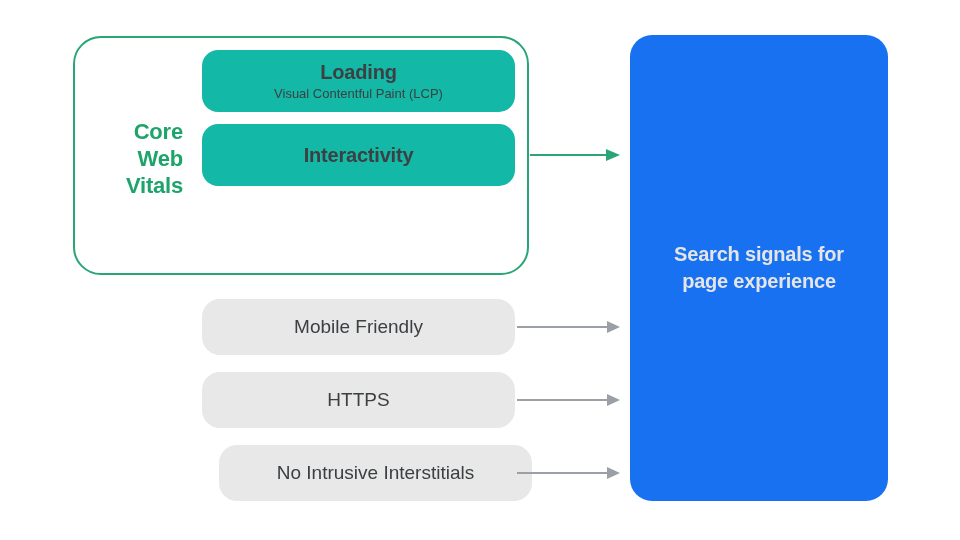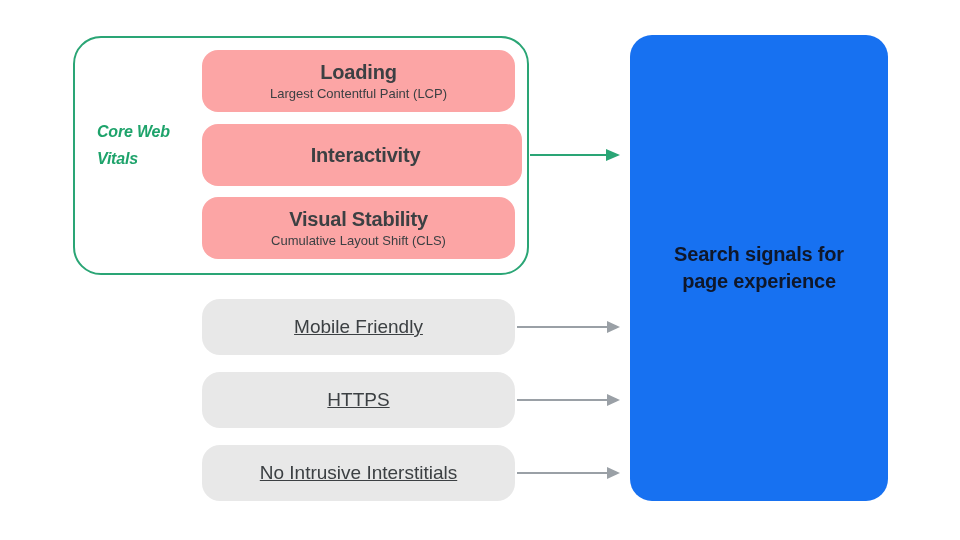--- a/index.html
+++ b/index.html
@@ -26,95 +26,93 @@
     border: 2.5px solid #2aa575;
     border-radius: 28px;
     background: #ffffff;
     box-sizing: content-box;
   }
   .cwv-label {
     position: absolute;
     left: 97px;
     top: 118px;
     width: 86px;
-    text-align: left;
+    text-align: right;
     color: #1ea36b;
-    font-size: 16px;
+    font-size: 22px;
     font-weight: 700;
     line-height: 27px;
     letter-spacing: -0.2px;
-    font-style: italic;
   }
 
   .pill {
     position: absolute;
     left: 202px;
     width: 313px;
     border-radius: 16px;
     display: flex;
     flex-direction: column;
     align-items: center;
     justify-content: center;
     text-align: center;
   }
   .pill.green {
-    background: #fca5a5;
+    background: #14b8a6;
     height: 62px;
   }
   .pill .pill-title {
     color: #3c4043;
     font-size: 20px;
     font-weight: 700;
     line-height: 24px;
     letter-spacing: -0.2px;
   }
   .pill .pill-subtitle {
     color: #3c4043;
     font-size: 13px;
     font-weight: 400;
     line-height: 17px;
     margin-top: 1px;
   }
   .pill-loading        { top: 50px; }
-  .pill-interactivity  { top: 124px; padding-left: 7px; }
+  .pill-interactivity  { top: 124px; }
   .pill-stability      { top: 197px; }
 
   
   .pill.gray {
     background: #e8e8e8;
     height: 56px;
     border-radius: 18px;
   }
   .pill.gray .pill-title {
     font-size: 19px;
     font-weight: 400;
     letter-spacing: 0;
-    text-decoration: underline;
   }
   .pill-mobile  { top: 299px; }
   .pill-https   { top: 372px; text-align: center; }
-  .pill-interst { top: 445px; }
+  .pill-interst { top: 445px; margin-left: 17px; }
 
   
   .result-box {
     position: absolute;
     left: 630px;
     top: 35px;
     width: 258px;
     height: 466px;
     background: #1771f1;
     border-radius: 22px;
     display: flex;
     align-items: center;
     justify-content: center;
   }
   .result-label {
     width: 170px;
     text-align: center;
-    color: #0f172a;
+    color: #e5e5e5;
     font-size: 20px;
     font-weight: 700;
     line-height: 27px;
     letter-spacing: -0.2px;
   }
 
   
   .arrow {
     position: absolute;
     height: 12px;
@@ -149,31 +147,27 @@
 <body>
 
 <div class="frame">
 
   <div class="cwv-group"></div>
 
   <div class="cwv-label">Core Web Vitals</div>
 
   <div class="pill green pill-loading">
     <div class="pill-title">Loading</div>
-    <div class="pill-subtitle">Largest Contentful Paint (LCP)</div>
+    <div class="pill-subtitle">Visual Contentful Paint (LCP)</div>
   </div>
 
   <div class="pill green pill-interactivity">
     <div class="pill-title">Interactivity</div>
   </div>
 
-  <div class="pill green pill-stability">
-    <div class="pill-title">Visual Stability</div>
-    <div class="pill-subtitle">Cumulative Layout Shift (CLS)</div>
-  </div>
 
   <div class="arrow green-arrow">
     <div class="shaft"></div>
     <div class="head"></div>
   </div>
 
   <div class="pill gray pill-mobile">
     <div class="pill-title">Mobile Friendly</div>
   </div>
 

